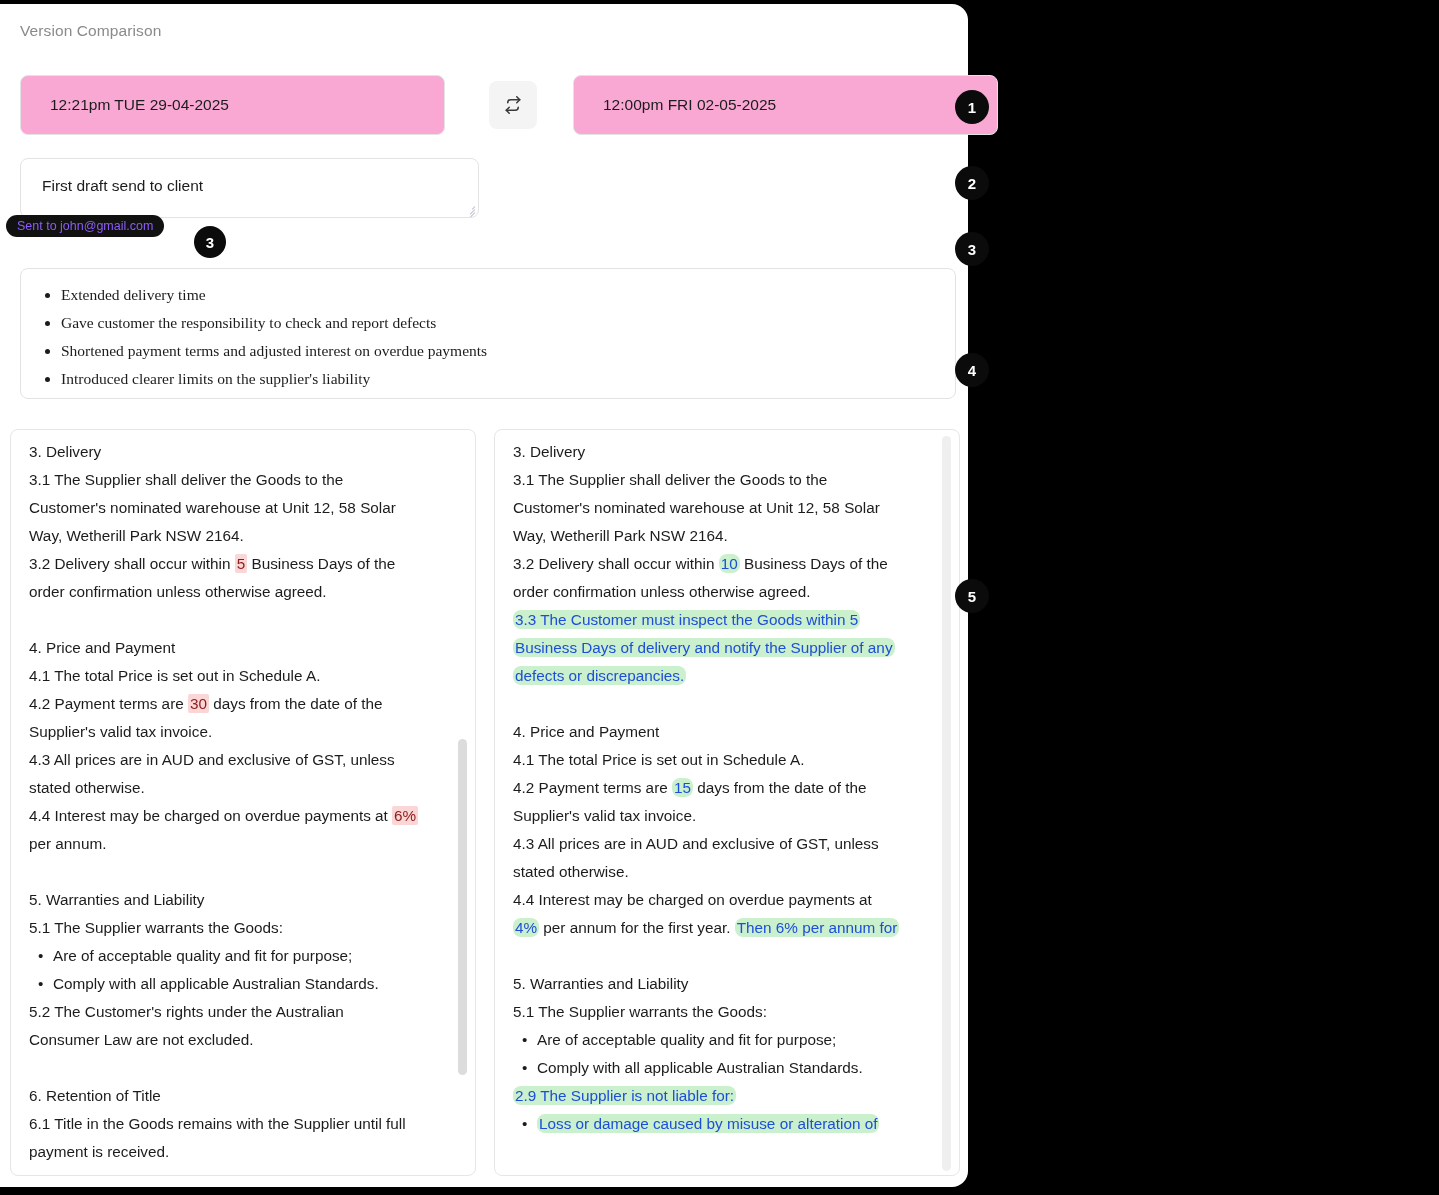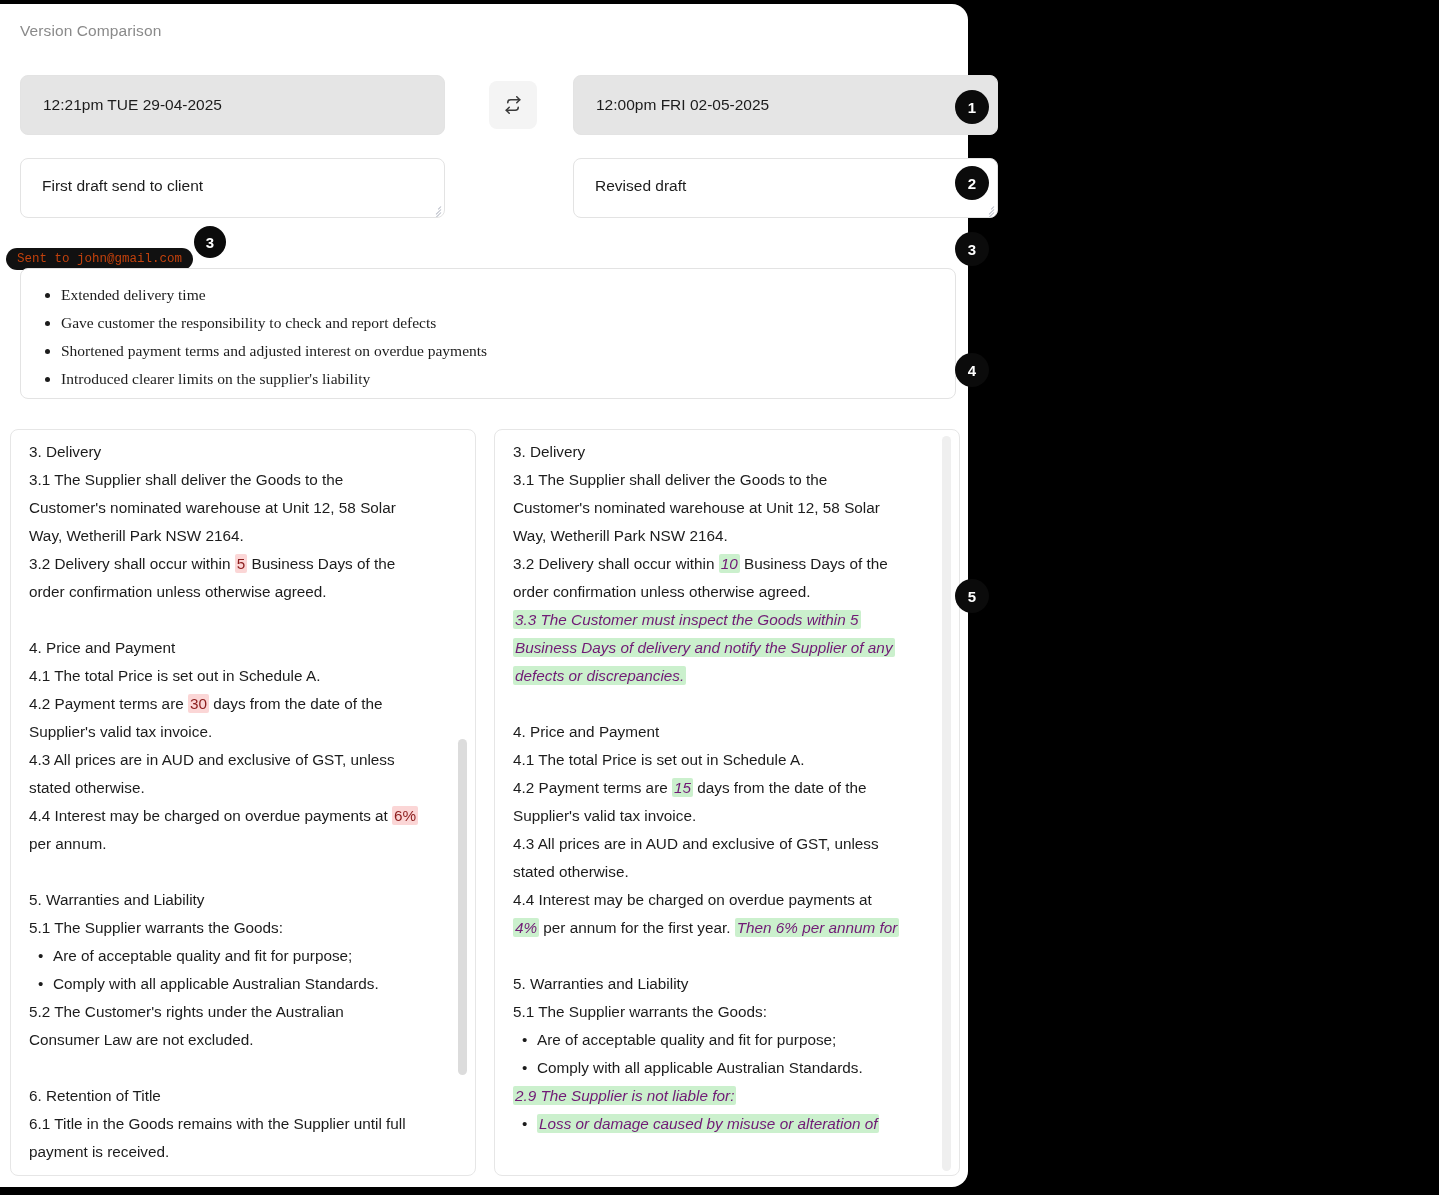--- a/index.html
+++ b/index.html
@@ -49,24 +49,24 @@
     width: 936px;
     height: 60px;
   }
   .date-box {
     position: absolute;
     top: 0;
     height: 60px;
     box-sizing: border-box;
     border: 1px solid #e3e3e3;
     border-radius: 8px;
-    background: #e5e5e5;
-    display: flex;
-    align-items: center;
-    padding-left: 22px;
+    background: #f9a8d4;
+    display: flex;
+    align-items: center;
+    padding-left: 29px;
     font-size: 15.5px;
     color: #1c1c1c;
   }
   .date-box.left  { left: 0px;   width: 425px; }
   .date-box.right { left: 553px; width: 425px; }
 
   .swap-btn {
     position: absolute;
     left: 469px;
     top: 6px;
@@ -98,21 +98,21 @@
     box-sizing: border-box;
     border: 1px solid #e3e3e3;
     border-radius: 8px;
     background: #ffffff;
     padding: 18px 0 0 21px;
     font-size: 15.5px;
     color: #1c1c1c;
     overflow: hidden;
     font-family: "Liberation Sans", sans-serif;
   }
-  .note-box.left  { left: 0px;   width: 425px; }
+  .note-box.left  { left: 0px;   width: 459px; }
   .note-box.right { left: 553px; width: 425px; }
   .grip {
     position: absolute;
     right: 3px;
     bottom: 3px;
     width: 11px;
     height: 11px;
     pointer-events: none;
   }
   .grip i {
@@ -124,31 +124,30 @@
     transform: rotate(-45deg);
   }
   .grip i:nth-child(1) { bottom: 1px; width: 10px; }
   .grip i:nth-child(2) { bottom: 4px; width: 7px; }
   .grip i:nth-child(3) { bottom: 7px; width: 4px; }
 
   
   .sent-pill {
     position: absolute;
     left: 20px;
-    top: 244px;
+    top: 211px;
     height: 22px;
     padding: 0 11px;
     border-radius: 11px;
     background: #111111;
-    color: #c2410c;
+    color: #8b5cf6;
     font-size: 12.5px;
     display: flex;
     align-items: center;
     white-space: nowrap;
-    font-family: Liberation Mono, monospace;
   }
   .pill-badge {
     position: absolute;
     left: 208px;
     top: 222px;
     width: 32px;
     height: 32px;
     border-radius: 50%;
     background: #0b0b0b;
     color: #ffffff;
@@ -226,24 +225,23 @@
   .doc-gap { height: 28px; }
 
   mark.del {
     background: #fbd6d6;
     color: #8c1d1d;
     padding: 1px 2px;
     border-radius: 2px;
   }
   mark.ins {
     background: #cbf0cd;
-    color: #701a75;
+    color: #1d4ed8;
     padding: 1px 2px;
-    border-radius: 2px;
-    font-style: italic;
+    border-radius: 8px;
   }
 
   
   .scroll-thumb {
     position: absolute;
     width: 9px;
     border-radius: 5px;
     background: #dcdcdc;
   }
   .scroll-thumb.left-thumb  { left: 472px; top: 735px; height: 336px; }
@@ -291,28 +289,20 @@
       </button>
 
       <div class="date-box right">
         <span>12:00pm FRI 02-05-2025</span>
       </div>
     </div>
 
     <div class="label-row">
       <div class="note-box left">
         <span>First draft send to client</span>
-        <span class="grip">
-            <i></i>
-            <i></i>
-            <i></i>
-          </span>
-      </div>
-      <div class="note-box right">
-        <span>Revised draft</span>
         <span class="grip">
             <i></i>
             <i></i>
             <i></i>
           </span>
       </div>
     </div>
 
     <div class="sent-pill">Sent to john@gmail.com</div>
     <div class="pill-badge">3</div>

